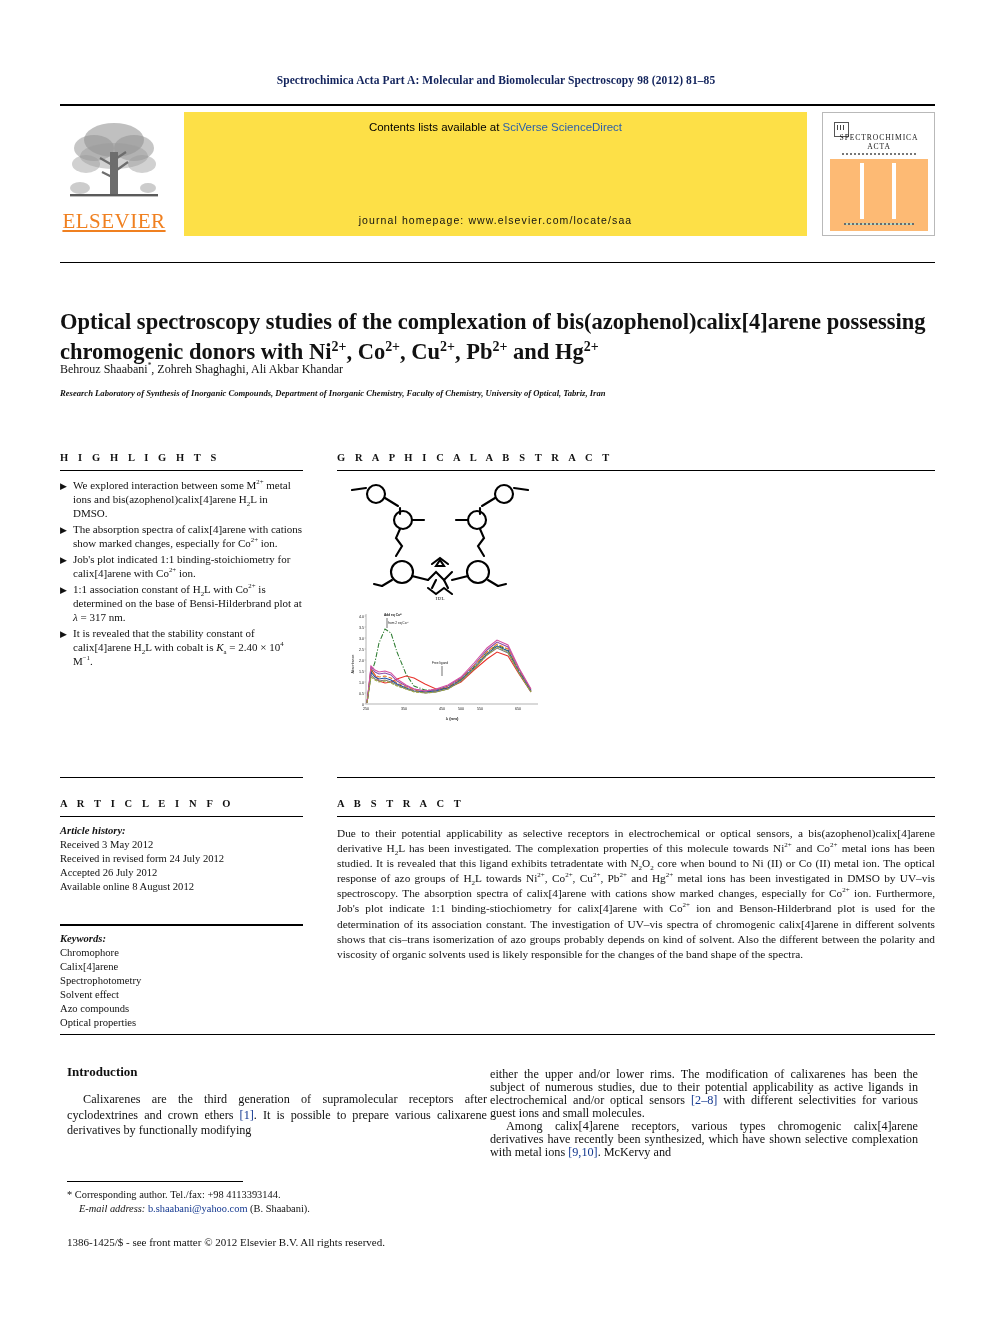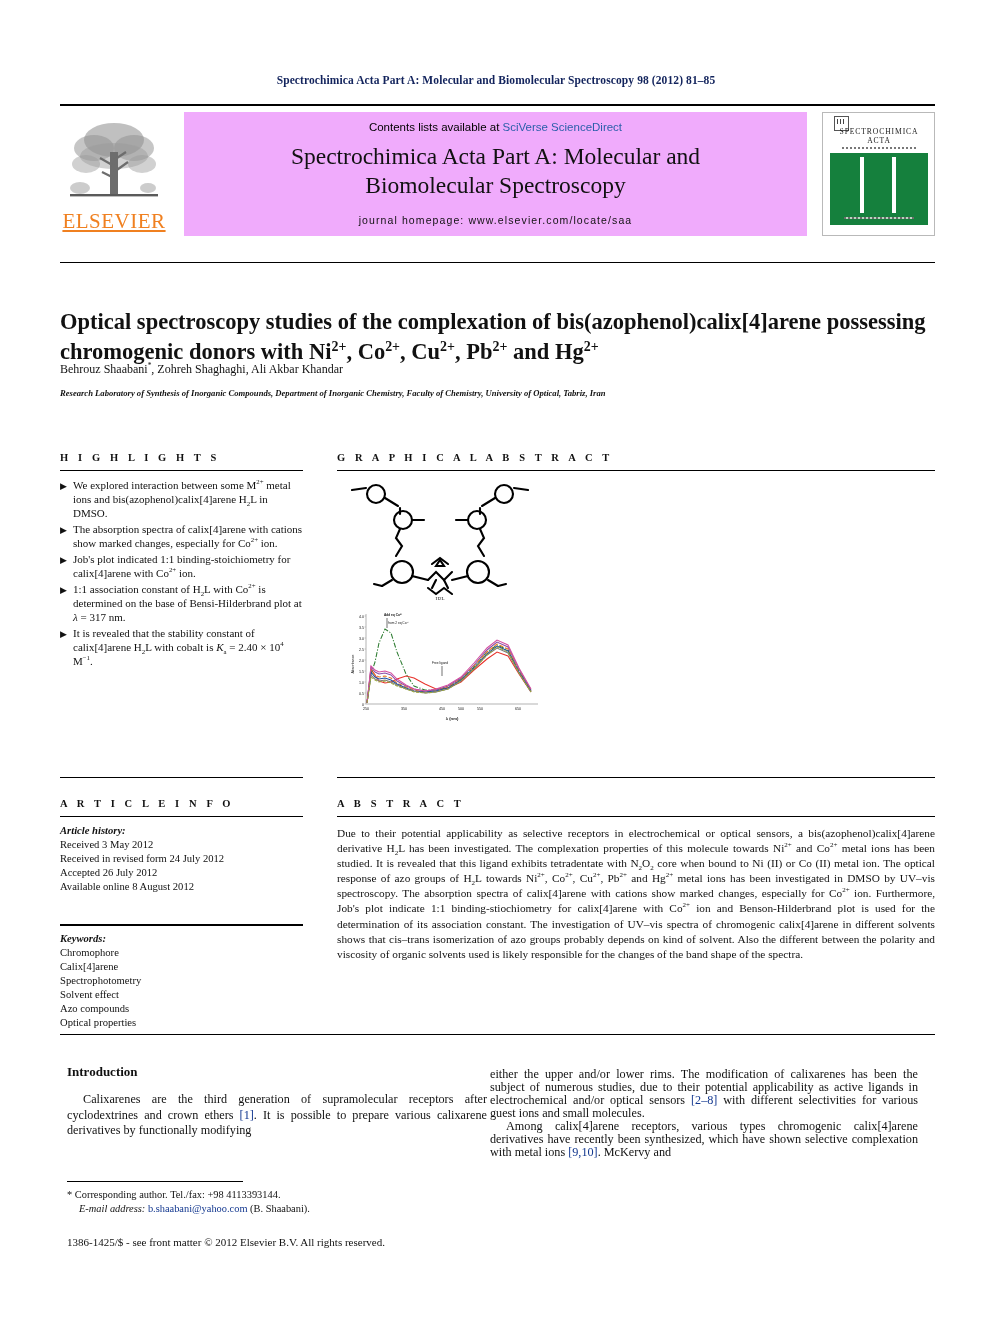--- a/index.html
+++ b/index.html
@@ -59,21 +59,21 @@
     letter-spacing: 0.5px;
     color: #f08020;
     text-decoration: underline;
   }
   .tree-svg { position: absolute; left: 6px; top: 2px; }
 
   .journal-band {
     position: absolute;
     left: 124px; top: 6px;
     width: 623px; height: 124px;
-    background: #f0abfc;
+    background: #fde047;
   }
   .contents-line {
     position: absolute;
     left: 0; top: 9px; width: 623px;
     text-align: center;
     font-family: "Liberation Sans", sans-serif;
     font-size: 11.5px;
     color: #000;
   }
   .contents-line .sd { color: #2b5faa; }
@@ -100,23 +100,23 @@
     position: absolute;
     left: 762px; top: 6px;
     width: 113px; height: 124px;
     border: 1px solid #b9b9b9;
     background: #fff;
     box-sizing: border-box;
     overflow: hidden;
   }
   .cover-inner {
     position: absolute;
-    left: 7px; top: 0;
+    left: 7px; top: 6px;
     width: 98px; height: 112px;
-    background: #15803d;
+    background: #fdba74;
   }
   .cover-white-top {
     position: absolute;
     left: 0; top: 0; width: 98px; height: 40px;
     background: #ffffff;
   }
   .cover-mini-logo {
     position: absolute; left: 4px; top: 3px;
     width: 13px; height: 13px;
     border: 1px solid #555;
@@ -331,24 +331,20 @@
           <ellipse cx="82" cy="74" rx="8" ry="5" fill="#9a9a9a" opacity="0.5"></ellipse>
           <rect x="4" y="80" width="88" height="2.4" fill="#5a5a5a"></rect>
         </g>
       </svg>
       <div class="elsevier-word">ELSEVIER</div>
     </div>
 
     <div class="journal-band">
       <div class="contents-line">
         <span>Contents lists available at </span><span class="sd">SciVerse ScienceDirect</span>
-      </div>
-      <div class="journal-title">
-        <div>Spectrochimica Acta Part A: Molecular and</div>
-        <div>Biomolecular Spectroscopy</div>
       </div>
       <div class="homepage">journal homepage: www.elsevier.com/locate/saa</div>
     </div>
 
     <div class="cover-thumb">
       <div class="cover-inner">
         <div class="cover-white-top"></div>
         <div class="cover-mini-logo"></div>
         <div class="cover-title">
           <span>SPECTROCHIMICA</span><br>

